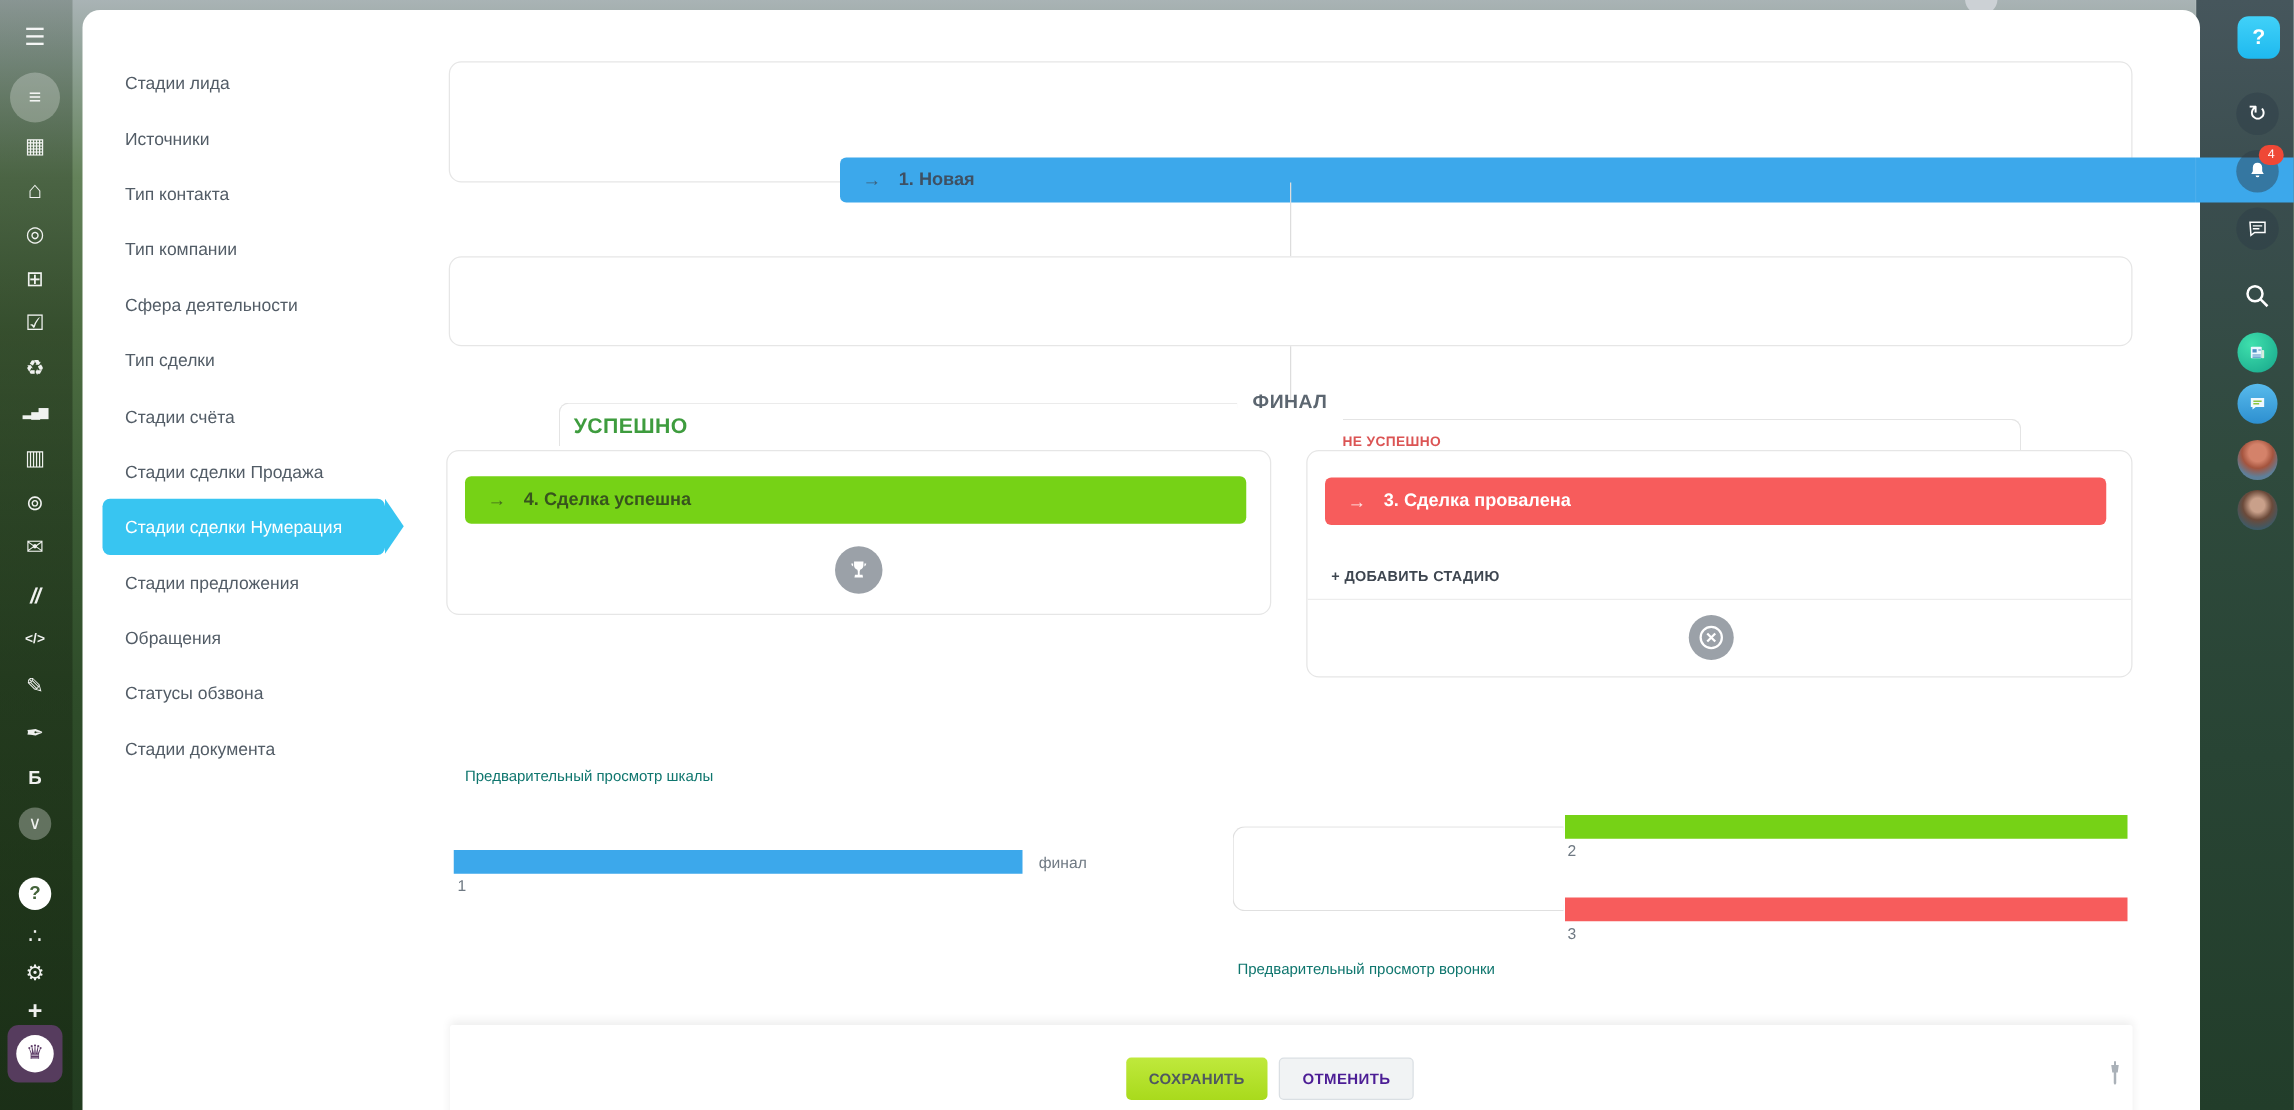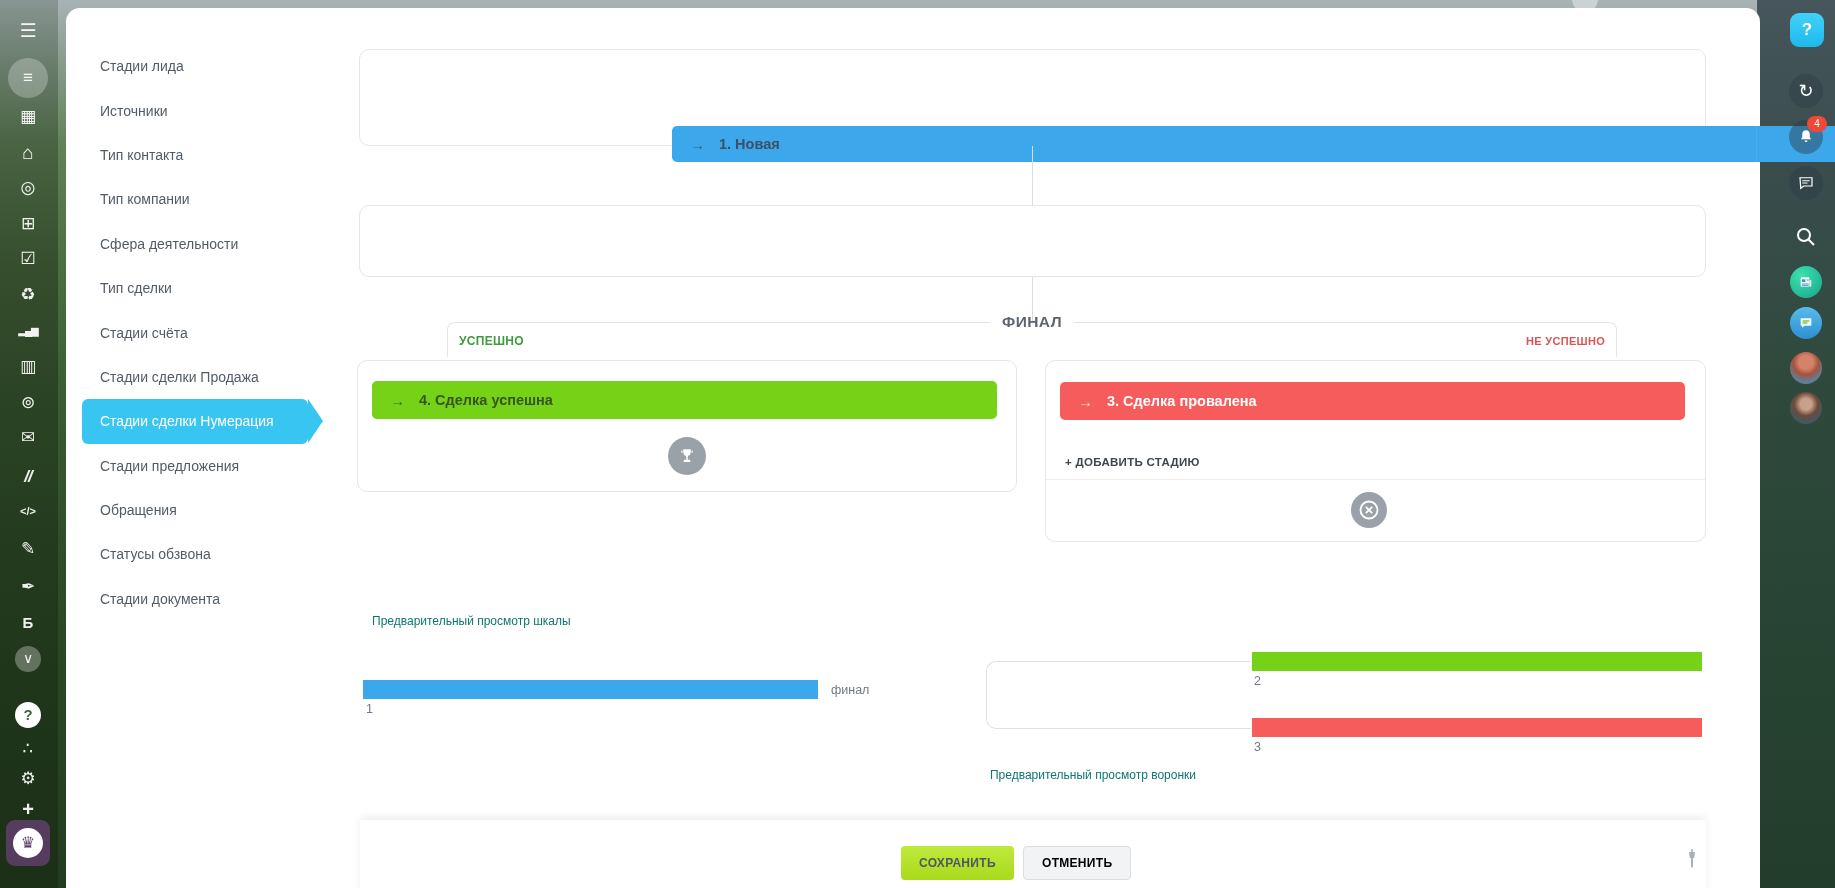--- a/index.html
+++ b/index.html
@@ -90,23 +90,23 @@
   .add-stage-fail{left:999px;top:448px;}
   .red-divider{position:absolute;left:980px;top:471px;width:659px;height:1px;background:#ededed;}
 
   .vline{position:absolute;left:966px;width:1px;background:#ddd;}
   .vline1{top:138px;height:59px;}
   .vline2{top:269px;height:45px;}
 
   
   .final-row{position:absolute;left:381px;top:314px;width:1170px;display:flex;align-items:flex-start;}
   .fl-left{flex:1;height:26px;border-top:1px solid #e4e4e4;border-left:1px solid #e4e4e4;border-top-left-radius:8px;padding:8px 0 0 11px;}
-  .fl-right{flex:1;height:26px;border-top:1px solid #e4e4e4;border-right:1px solid #e4e4e4;border-top-right-radius:8px;padding:8px 11px 0 0;text-align:right;}
+  .fl-right{flex:1;height:26px;border-top:1px solid #e4e4e4;border-right:1px solid #e4e4e4;border-top-right-radius:8px;padding:8px 11px 0 0;text-align:left;margin-top:13px;}
   .fl-title{padding:0 12px;margin-top:-9px;font-weight:bold;font-size:15.5px;color:#5c6670;letter-spacing:.4px;}
-  .lbl-success{font-size:12px;font-weight:bold;color:#3e9c3e;letter-spacing:.3px;}
+  .lbl-success{font-size:17px;font-weight:bold;color:#3e9c3e;letter-spacing:.3px;}
   .lbl-fail{font-size:11px;font-weight:bold;color:#db5454;letter-spacing:.3px;}
 
   .round-badge{position:absolute;border-radius:50%;background:#9ba1a8;display:flex;align-items:center;justify-content:center;}
   .trophy-badge{left:602px;top:429px;width:38px;height:38px;}
   .cross-badge{left:1285px;top:484px;width:36px;height:36px;}
 
   
   .preview-label{position:absolute;font-size:12px;color:#0f766e;}
   .scale-title{left:306px;top:606px;}
   .funnel-title{left:800px;top:760px;width:330px;text-align:right;}
@@ -118,21 +118,21 @@
   .pv-1{left:300px;top:694px;}
   .pv-2{left:1188px;top:666px;}
   .pv-3{left:1188px;top:732px;}
   .pv-final{left:765px;top:675px;font-size:12.5px;color:#6f7983;position:absolute;}
   .funnel-brace{position:absolute;left:920px;top:653px;width:264px;height:66px;border:1px solid #e0e0e0;border-right:none;border-radius:10px 0 0 10px;}
 
   
   .footer-bar{position:absolute;left:294px;top:812px;width:1346px;height:80px;background:#fff;box-shadow:0 -3px 8px rgba(0,0,0,.07);border-radius:2px;}
   .btn{position:absolute;top:26px;height:34px;border:none;border-radius:4px;font-size:12px;font-weight:bold;letter-spacing:.3px;cursor:pointer;padding:0 18px;}
   .btn-save{left:541px;background:linear-gradient(180deg,#bfe93c,#a9da1c);color:#4e5860;}
-  .btn-cancel{left:663px;background:#f1f3f4;border:1px solid #dadfe3;color:#000000;}
+  .btn-cancel{left:663px;background:#f1f3f4;border:1px solid #dadfe3;color:#4c1d95;}
   .pin{position:absolute;left:1325px;top:28px;cursor:pointer;}
 </style>
 </head>
 <body>
 
 <div class="bg-left"></div>
 <div class="bg-right"></div>
 <div class="top-partial-circle"></div>
 
 <nav class="left-rail">

